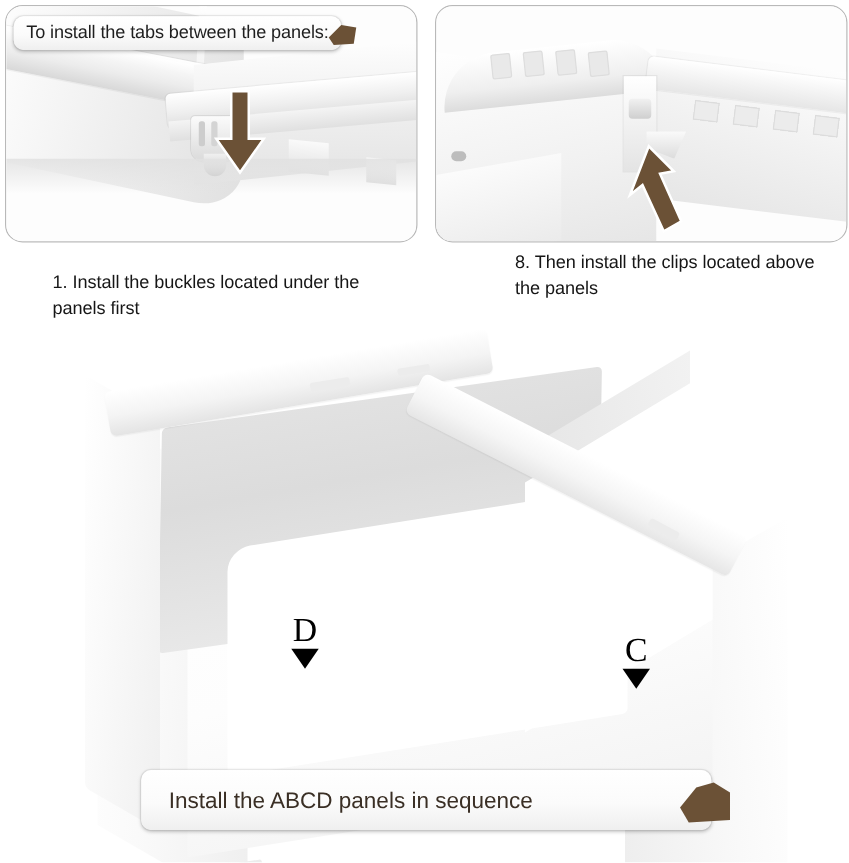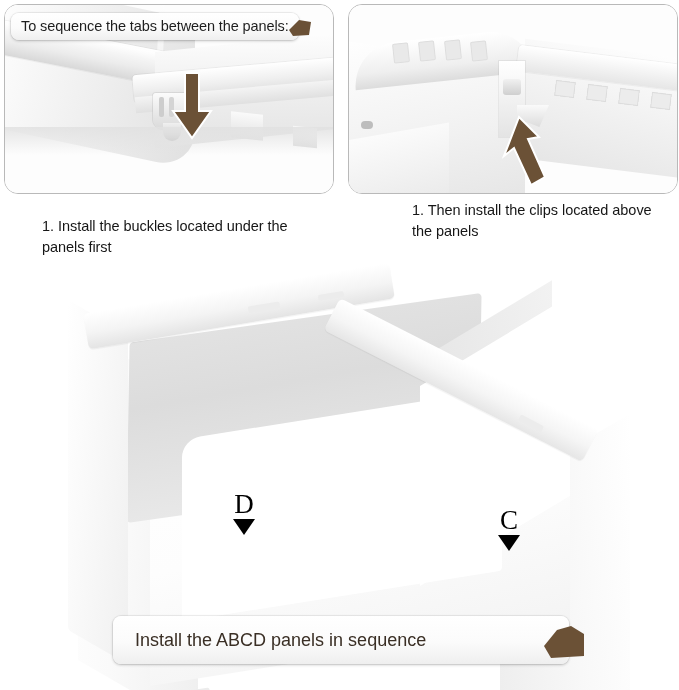--- a/index.html
+++ b/index.html
@@ -285,21 +285,21 @@
       <div class="plastic" id="p1-shadowband"></div>
 
       <div class="arrow-brown" style="left:166px;top:66px;">
         <svg width="42" height="70" viewBox="0 0 42 70">
           <polygon points="14,2 28,2 28,40 40,40 21,67 2,40 14,40" fill="#6b5136" stroke="#ffffff" stroke-width="2"></polygon>
         </svg>
       </div>
     </div>
 
     <div class="banner" id="banner-top">
-      <span class="banner-text">To sequence the tabs between the panels:</span>
+      <span class="banner-text">To install the tabs between the panels:</span>
       <span id="banner-top-mark">
         <svg width="26" height="20" viewBox="0 0 26 20">
           <polygon points="2,13 12,3 24,5 22,18 6,19" fill="#6b5136"></polygon>
         </svg>
       </span>
     </div>
   </div>
 
   <div class="photo-panel" id="panel-right">
     <div class="photo-stage">
@@ -323,21 +323,21 @@
 
       <div class="arrow-brown" style="left:146px;top:110px;">
         <svg width="60" height="76" viewBox="0 0 60 76">
           <polygon points="24,2 44,22 33,24 50,62 36,70 19,33 9,41" fill="#6b5136" stroke="#ffffff" stroke-width="2"></polygon>
         </svg>
       </div>
     </div>
   </div>
 
   <div class="caption" id="caption-1">1. Install the buckles located under the panels first</div>
-  <div class="caption" id="caption-2">1. Then install the clips located above the panels</div>
+  <div class="caption" id="caption-2">8. Then install the clips located above the panels</div>
 
   <div id="main-photo">
 
     <div id="box-left-wall"></div>
     <div id="box-right-wall"></div>
     <div id="box-front-wall"></div>
 
     <div id="cavity-back"></div>
     <div id="cavity-right"></div>
     <div id="cavity-hole"></div>

